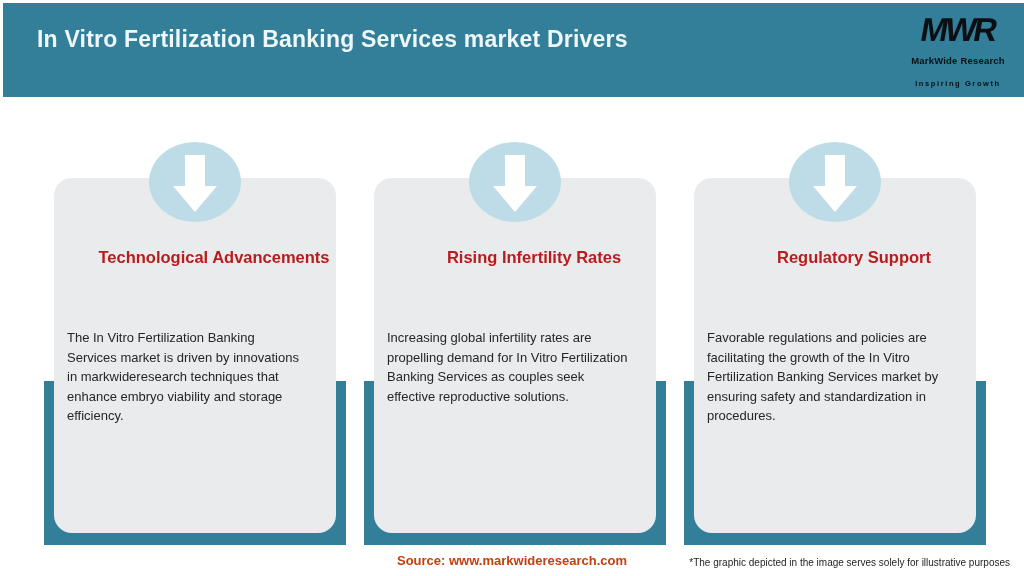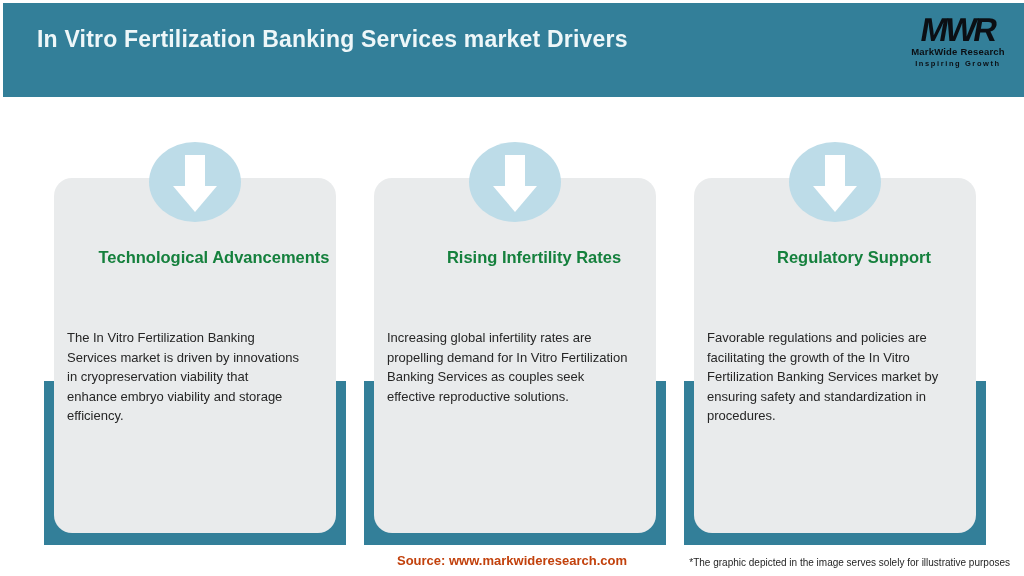--- a/index.html
+++ b/index.html
@@ -40,28 +40,28 @@
     line-height: 30px;
     font-weight: 900;
     letter-spacing: -3px;
     transform: skewX(-10deg);
     display: inline-block;
   }
   .brand-name {
     font-size: 9.5px;
     font-weight: bold;
     letter-spacing: 0.2px;
-    margin-top: 1px;
+    margin-top: 10px;
     white-space: nowrap;
   }
   .brand-tagline {
     font-size: 7.5px;
     font-weight: bold;
     letter-spacing: 1.6px;
-    margin-top: 2px;
+    margin-top: 13px;
     white-space: nowrap;
   }
 
   
   .col {
     position: absolute;
     top: 142px;
     width: 302px;
     height: 404px;
   }
@@ -104,21 +104,21 @@
     border-left: 22px solid transparent;
     border-right: 22px solid transparent;
     border-top: 26px solid #ffffff;
   }
   .card-title {
     position: absolute;
     left: 0; right: 0; top: 70px;
     text-align: center;
     font-size: 16.5px;
     font-weight: bold;
-    color: #15803d;
+    color: #b91c1c;
     margin-left: 38px;
   }
   .card-body {
     position: absolute;
     left: 13px; right: 10px; top: 150px;
     font-size: 13px;
     line-height: 19.5px;
     color: #262626;
     white-space: pre-line;
     text-align: left;
@@ -153,21 +153,21 @@
       <div class="brand-tagline">Inspiring Growth</div>
     </div>
   </div>
 
   <div class="col col-1">
     <div class="frame"></div>
     <div class="card">
       <div class="card-title">Technological Advancements</div>
       <div class="card-body">The In Vitro Fertilization Banking
 Services market is driven by innovations
-in cryopreservation viability that
+in markwideresearch techniques that
 enhance embryo viability and storage
 efficiency.</div>
     </div>
     <div class="badge">
       <span>
         <span class="arrow-stem"></span>
         <span class="arrow-head"></span>
       </span>
     </div>
   </div>

